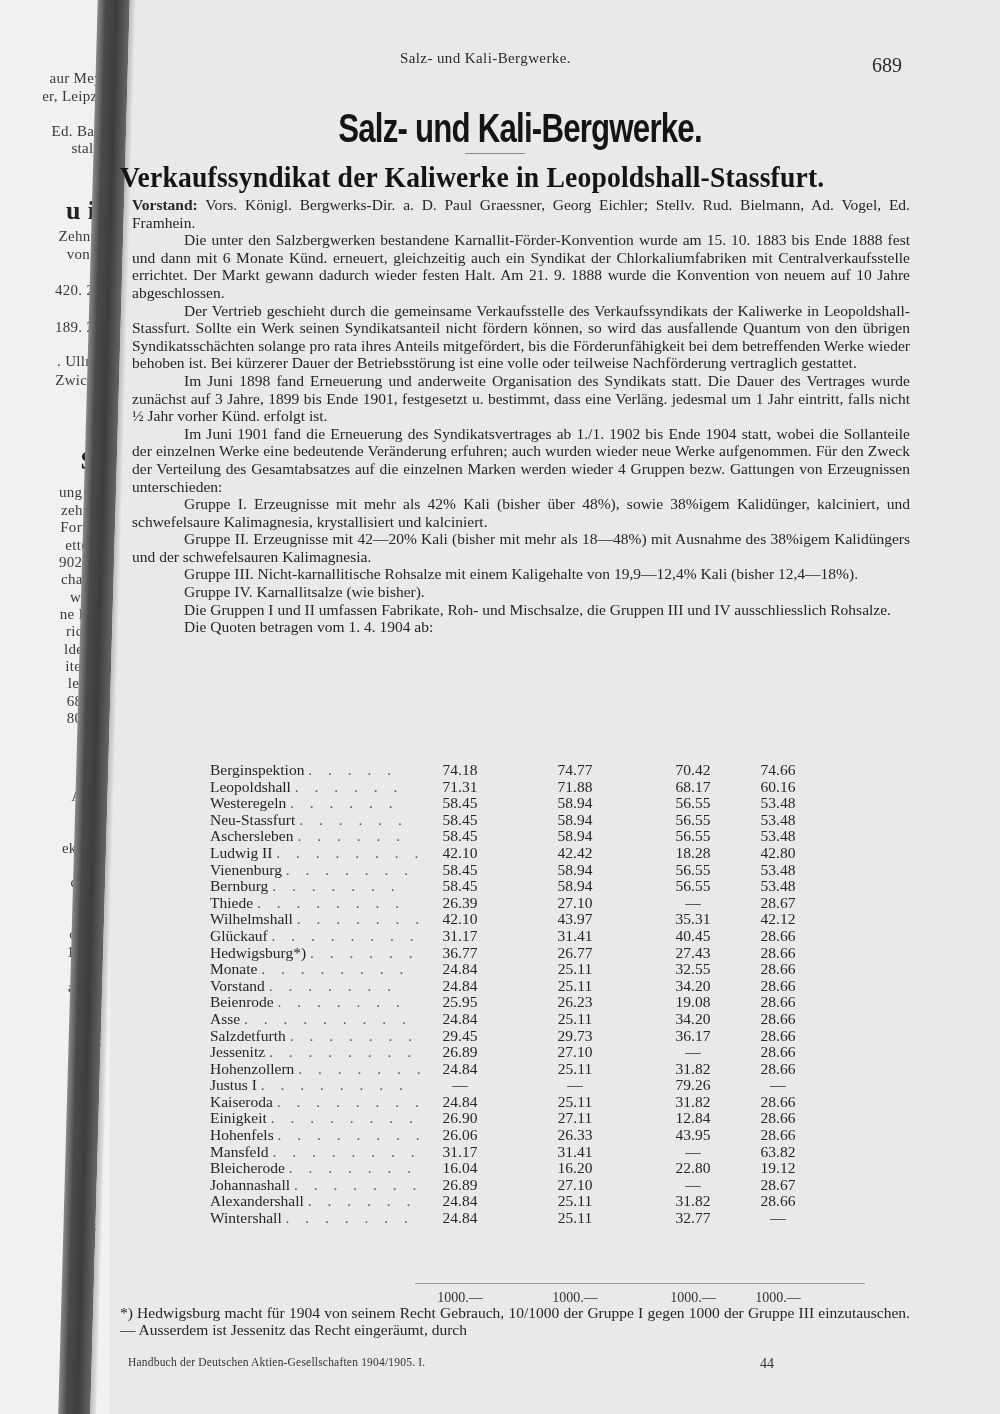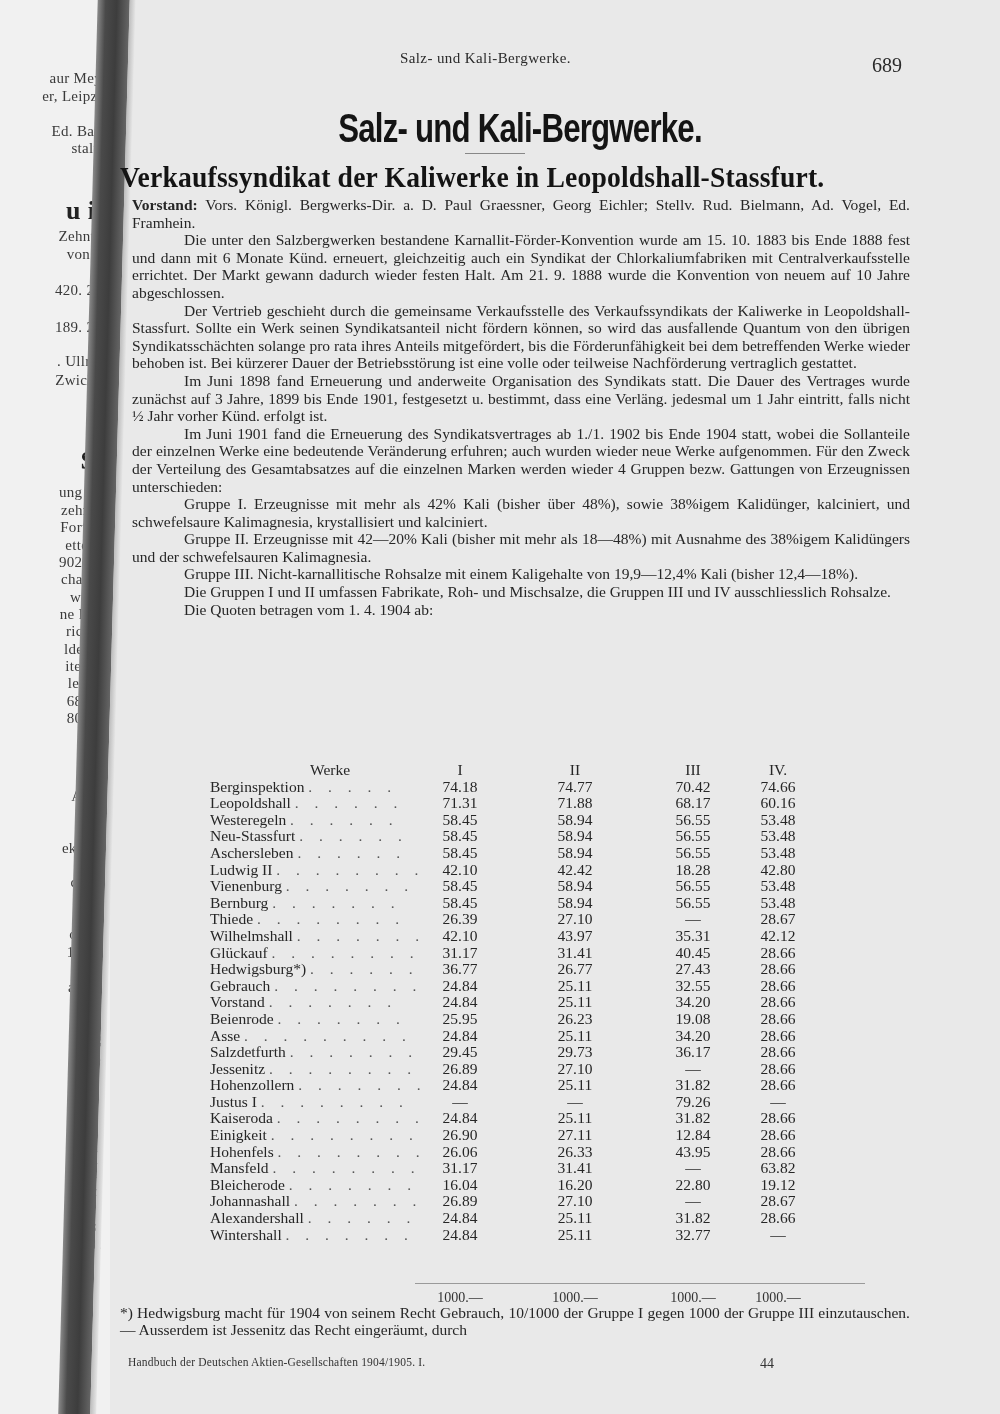--- a/index.html
+++ b/index.html
@@ -152,32 +152,26 @@
 
   <div class="body-text">
     <p><span class="bold">Vorstand:</span><span> Vors. Königl. Bergwerks-Dir. a. D. Paul Graessner, Georg Eichler; Stellv. Rud. Bielmann, Ad. Vogel, Ed. Framhein.</span></p>
     <p class="ind">Die unter den Salzbergwerken bestandene Karnallit-Förder-Konvention wurde am 15. 10. 1883 bis Ende 1888 fest und dann mit 6 Monate Künd. erneuert, gleichzeitig auch ein Syndikat der Chlorkaliumfabriken mit Centralverkaufsstelle errichtet. Der Markt gewann dadurch wieder festen Halt. Am 21. 9. 1888 wurde die Konvention von neuem auf 10 Jahre abgeschlossen.</p>
     <p class="ind">Der Vertrieb geschieht durch die gemeinsame Verkaufsstelle des Verkaufssyndikats der Kaliwerke in Leopoldshall-Stassfurt. Sollte ein Werk seinen Syndikatsanteil nicht fördern können, so wird das ausfallende Quantum von den übrigen Syndikatsschächten solange pro rata ihres Anteils mitgefördert, bis die Förderunfähigkeit bei dem betreffenden Werke wieder behoben ist. Bei kürzerer Dauer der Betriebsstörung ist eine volle oder teilweise Nachförderung vertraglich gestattet.</p>
     <p class="ind">Im Juni 1898 fand Erneuerung und anderweite Organisation des Syndikats statt. Die Dauer des Vertrages wurde zunächst auf 3 Jahre, 1899 bis Ende 1901, festgesetzt u. bestimmt, dass eine Verläng. jedesmal um 1 Jahr eintritt, falls nicht ½ Jahr vorher Künd. erfolgt ist.</p>
     <p class="ind">Im Juni 1901 fand die Erneuerung des Syndikatsvertrages ab 1./1. 1902 bis Ende 1904 statt, wobei die Sollanteile der einzelnen Werke eine bedeutende Veränderung erfuhren; auch wurden wieder neue Werke aufgenommen. Für den Zweck der Verteilung des Gesamtabsatzes auf die einzelnen Marken werden wieder 4 Gruppen bezw. Gattungen von Erzeugnissen unterschieden:</p>
     <p class="ind">Gruppe I. Erzeugnisse mit mehr als 42% Kali (bisher über 48%), sowie 38%igem Kalidünger, kalciniert, und schwefelsaure Kalimagnesia, krystallisiert und kalciniert.</p>
     <p class="ind">Gruppe II. Erzeugnisse mit 42—20% Kali (bisher mit mehr als 18—48%) mit Ausnahme des 38%igem Kalidüngers und der schwefelsauren Kalimagnesia.</p>
     <p class="ind">Gruppe III. Nicht-karnallitische Rohsalze mit einem Kaligehalte von 19,9—12,4% Kali (bisher 12,4—18%).</p>
+    <p class="ind">Gruppe IV. Karnallitsalze (wie bisher).</p>
     <p class="ind">Die Gruppen I und II umfassen Fabrikate, Roh- und Mischsalze, die Gruppen III und IV ausschliesslich Rohsalze.</p>
     <p class="ind">Die Quoten betragen vom 1. 4. 1904 ab:</p>
   </div>
 
   <div class="quota-table" id="quota-table">
-    <div class="q-row q-head">
-      <span class="q-name">Werke</span>
-      <span class="q-col c1">I</span>
-      <span class="q-col c2">II</span>
-      <span class="q-col c3">III</span>
-      <span class="q-col c4">IV.</span>
-    </div>
   <div class="q-row">
         <span class="q-name"><span>Berginspektion</span> <span class="dots">. . . . .</span></span>
         <span class="q-col c1">74.18</span>
         <span class="q-col c2">74.77</span>
         <span class="q-col c3">70.42</span>
         <span class="q-col c4">74.66</span>
       </div>
       <div class="q-row">
         <span class="q-name"><span>Leopoldshall</span> <span class="dots">. . . . . .</span></span>
         <span class="q-col c1">71.31</span>
@@ -249,21 +243,21 @@
         <span class="q-col c4">28.66</span>
       </div>
       <div class="q-row">
         <span class="q-name"><span>Hedwigsburg*)</span> <span class="dots">. . . . . .</span></span>
         <span class="q-col c1">36.77</span>
         <span class="q-col c2">26.77</span>
         <span class="q-col c3">27.43</span>
         <span class="q-col c4">28.66</span>
       </div>
       <div class="q-row">
-        <span class="q-name"><span>Gebrauch</span> <span class="dots">. . . . . . . .</span></span>
+        <span class="q-name"><span>Monate</span> <span class="dots">. . . . . . . .</span></span>
         <span class="q-col c1">24.84</span>
         <span class="q-col c2">25.11</span>
         <span class="q-col c3">32.55</span>
         <span class="q-col c4">28.66</span>
       </div>
       <div class="q-row">
         <span class="q-name"><span>Vorstand</span> <span class="dots">. . . . . . .</span></span>
         <span class="q-col c1">24.84</span>
         <span class="q-col c2">25.11</span>
         <span class="q-col c3">34.20</span>

